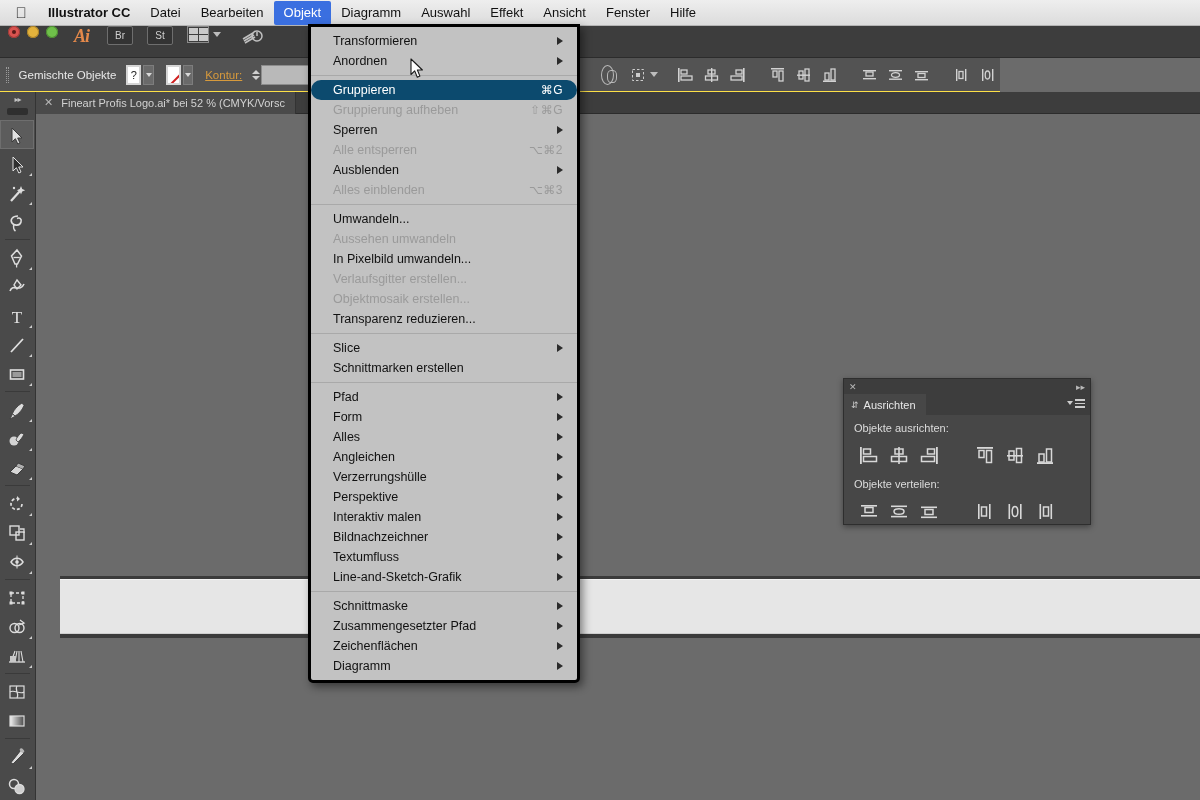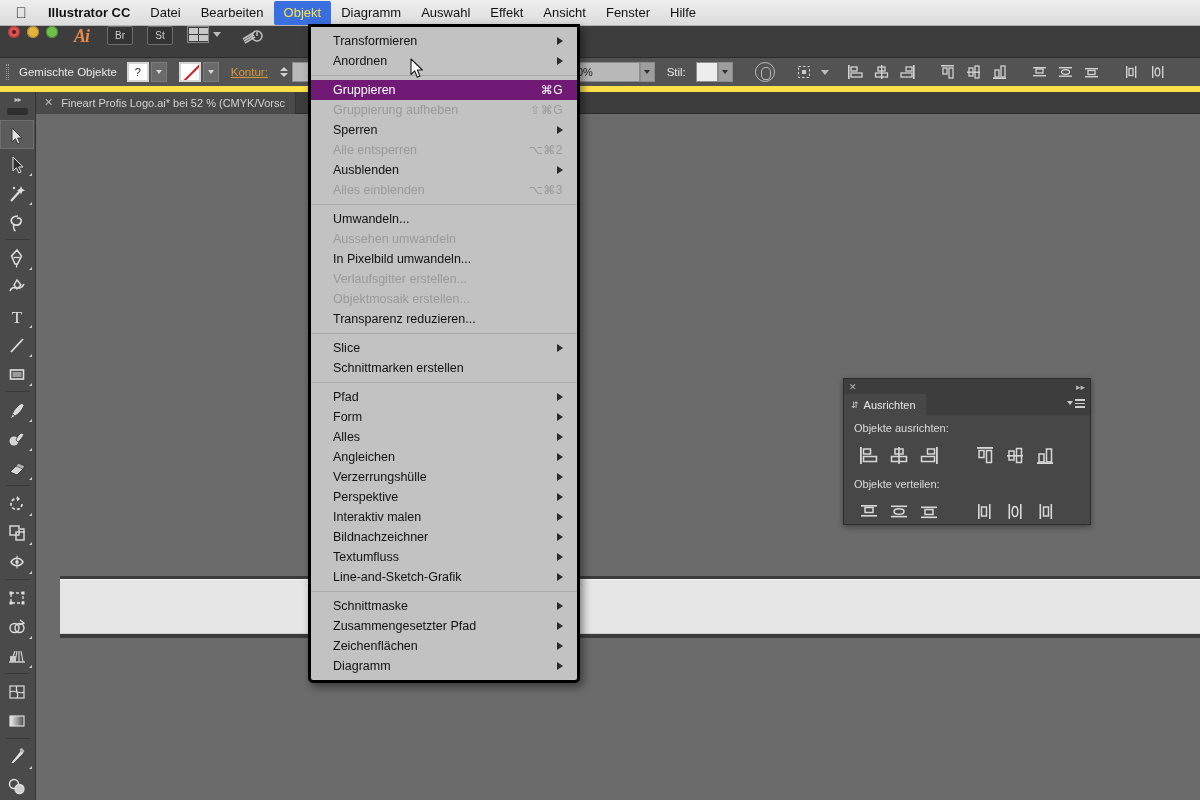--- a/index.html
+++ b/index.html
@@ -16,21 +16,21 @@
     position: absolute; top: 0; left: 0; width: 1200px; height: 26px;
     background: linear-gradient(#eeeeee, #dcdcdc);
     border-bottom: 1px solid #b4b4b4;
     display: flex; align-items: center; padding-left: 10px;
     font-size: 13px; color: #111;
   }
   .apple-logo { width: 22px; display: flex; justify-content: center; align-items: center;
     font-size: 15px; line-height: 1; color: #222; margin-right: 6px; }
   .mac-item { padding: 3px 10px; line-height: 18px; white-space: nowrap; border-radius: 2px; }
   .mac-item.bold { font-weight: bold; }
-  .mac-item.active { background: #3a6fe0; color: #fde047; }
+  .mac-item.active { background: #3a6fe0; color: #ffffff; }
 
   
   .appbar {
     position: absolute; top: 26px; left: 0; width: 1200px; height: 32px;
     background: #3d3d3d; display: flex; align-items: flex-start; padding-left: 8px;
     border-bottom: 1px solid #2c2c2c;
   }
   .traffic { display: flex; gap: 7px; align-items: center; margin-right: 16px; }
   .dot { width: 12px; height: 12px; border-radius: 50%; }
   .dot.r { background: #d9534f; box-shadow: inset 0 0 0 1px #9e3b38; }
@@ -46,22 +46,22 @@
   .grid-ic { width: 22px; height: 17px; border: 1px solid #8a8a8a; display: grid;
     grid-template-columns: 9px 9px; grid-template-rows: 6px 6px; gap: 1px; padding: 1px; }
   .grid-ic i { background: #c9c9c9; display: block; }
   .cbar-tri { border-left: 4px solid transparent; border-right: 4px solid transparent;
     border-top: 5px solid #bdbdbd; margin-left: 4px; }
   .cc-ic { width: 26px; height: 20px; color: #c4c4c4; font-size: 15px;
     display: flex; align-items: center; justify-content: center; }
 
   
   .ctrlbar {
-    position: absolute; top: 58px; left: 0; width: 1200px; height: 34px;
-    background: #535353; border-bottom: 6px solid #fde047;
+    position: absolute; top: 58px; left: 0; width: 1000px; height: 34px;
+    background: #535353; border-bottom: 1px solid #fde047;
     display: flex; align-items: center; padding-left: 6px; color: #e2e2e2; font-size: 11.5px;
   }
   .gripper { width: 3px; height: 16px; border-left: 1px dotted #9a9a9a; border-right: 1px dotted #9a9a9a; margin-right: 10px; }
   .ctl-label { white-space: nowrap; margin-right: 10px; color: #e8e8e8; }
   .ctl-label.orange { color: #d79a3c; text-decoration: underline; text-decoration-style: solid; }
   .swatch-box { width: 22px; height: 20px; border: 2px solid #d5d5d5; background: #fff;
     display: flex; align-items: center; justify-content: center; font-size: 11px; color: #222; }
   .swatch-none { position: relative; background: #fff; overflow: hidden; }
   .swatch-none::after { content:""; position: absolute; left: -3px; top: 8px; width: 28px; height: 2px;
     background: #d02020; transform: rotate(-45deg); }
@@ -149,21 +149,21 @@
   .menu {
     position: absolute; left: 308px; top: 24px; width: 272px;
     background: #c2c2c2; border: 3px solid #000000; border-radius: 0 0 5px 5px;
     box-shadow: 3px 4px 9px rgba(0,0,0,.45); padding: 4px 0 4px 0; z-index: 50;
   }
   .mrow { position: relative; height: 20px; display: flex; align-items: center;
     padding: 0 14px 0 22px; color: #111; font-size: 12.5px; white-space: nowrap; }
   .mrow .mlabel { flex: 1; }
   .mrow .mkey { color: #2a2a2a; font-size: 12px; letter-spacing: .5px; margin-left: 16px; }
   .mrow.dis .mlabel, .mrow.dis .mkey { color: #9a9a9a; }
-  .mrow.hl { background: #701a75; }
+  .mrow.hl { background: #0c4a6e; border-radius: 10px; }
   .mrow.hl .mlabel, .mrow.hl .mkey { color: #ffffff; }
   .msep { height: 1px; background: #a9a9a9; margin: 4px 0; }
   .marrow { width: 0; height: 0; border-top: 4.5px solid transparent; border-bottom: 4.5px solid transparent;
     border-left: 6px solid #2b2b2b; margin-left: 10px; }
 
   
   .cursor { position: absolute; left: 410px; top: 58px; z-index: 80; pointer-events: none; }
 </style>
 </head>
 <body>

